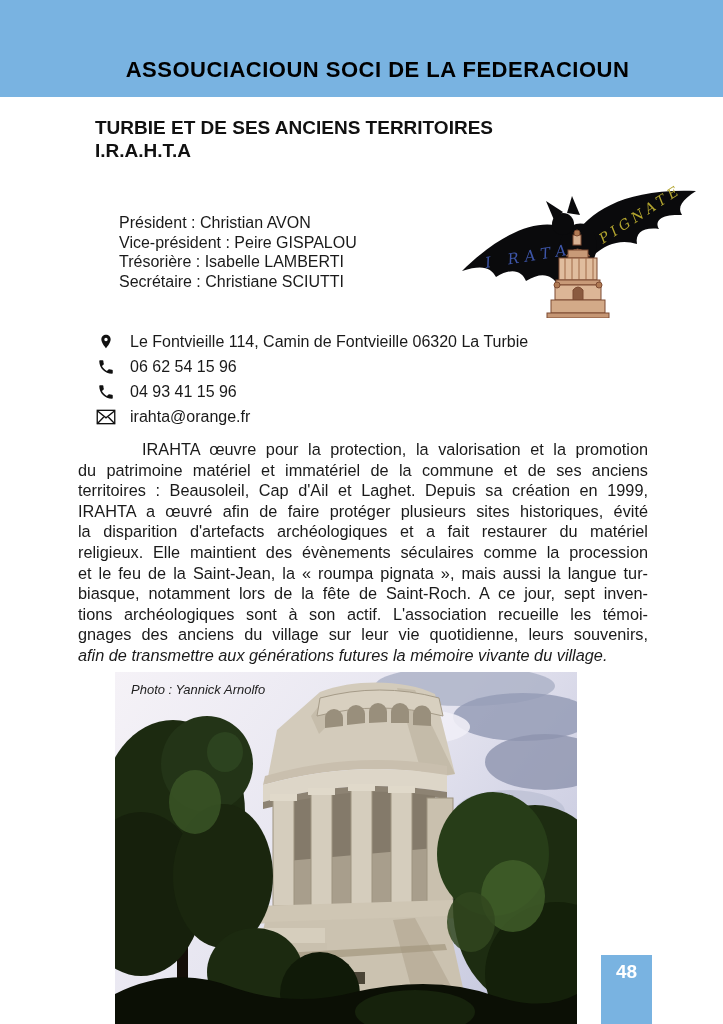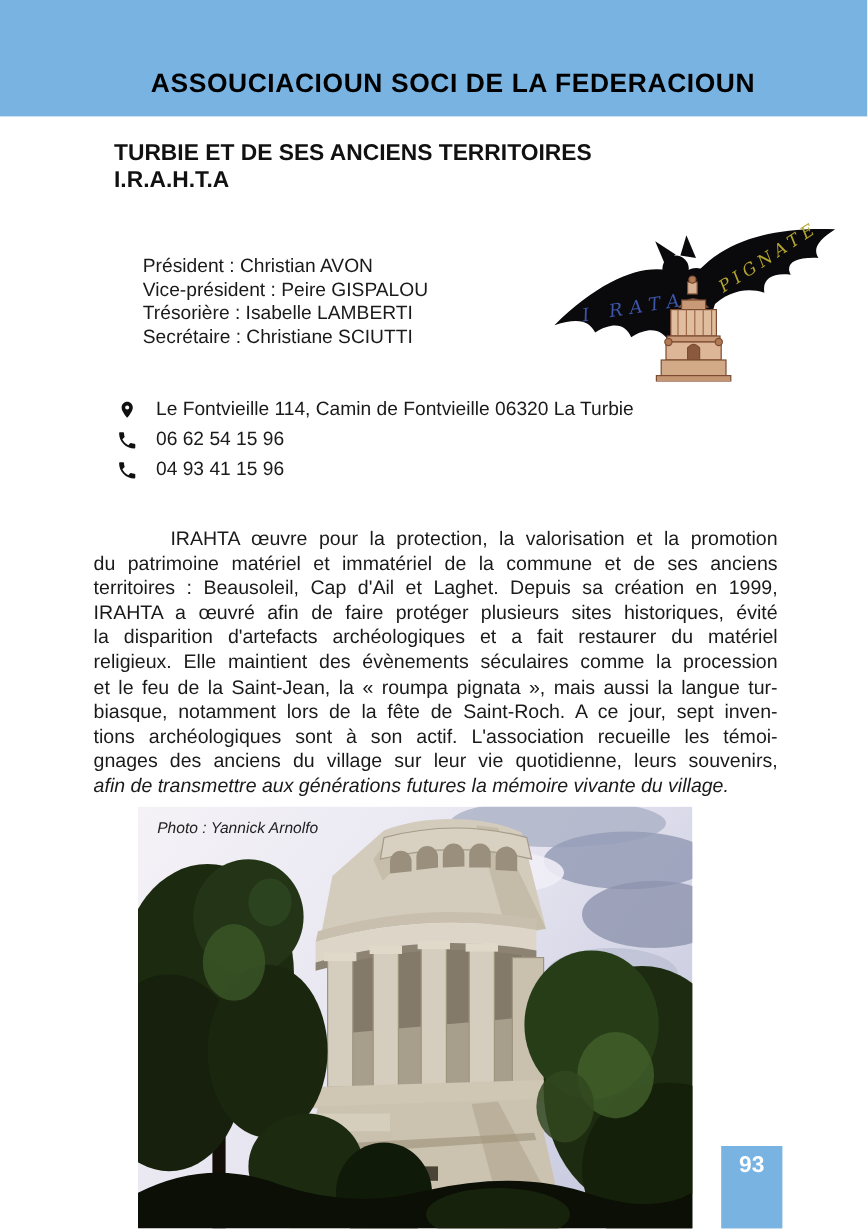--- a/index.html
+++ b/index.html
@@ -120,20 +120,30 @@
       <span class="contact-text">06 62 54 15 96</span>
     </div>
     <div class="contact-row">
       <span class="contact-icon">
         <svg width="18" height="18" viewBox="0 0 24 24">
             <path fill="#111" d="M6.6 10.8c1.4 2.8 3.8 5.2 6.6 6.6l2.2-2.2c.3-.3.7-.4 1-.2 1.1.4 2.3.6 3.6.6.6 0 1 .4 1 1V20c0 .6-.4 1-1 1C10.6 21 3 13.4 3 4c0-.6.4-1 1-1h3.5c.6 0 1 .4 1 1 0 1.3.2 2.5.6 3.6.1.3 0 .7-.2 1l-2.3 2.2z"></path>
           </svg>
       </span>
       <span class="contact-text">04 93 41 15 96</span>
     </div>
+    <div class="contact-row">
+      <span class="contact-icon">
+        <svg width="20" height="16" viewBox="0 0 24 19" fill="none" stroke="#111" stroke-width="1.6">
+          <rect x="1.5" y="1.5" width="21" height="16"></rect>
+          <path d="M1.5 2 L12 10.5 L22.5 2"></path>
+          <path d="M1.5 17.5 L9.3 9.5 M22.5 17.5 L14.7 9.5"></path>
+        </svg>
+      </span>
+      <span class="contact-text">irahta@orange.fr</span>
+    </div>
   </div>
 
   <div class="body-paragraph">
     <div class="para-line first">IRAHTA œuvre pour la protection, la valorisation et la promotion</div>
     <div class="para-line">du patrimoine matériel et immatériel de la commune et de ses anciens</div>
     <div class="para-line">territoires : Beausoleil, Cap d'Ail et Laghet. Depuis sa création en 1999,</div>
     <div class="para-line">IRAHTA a œuvré afin de faire protéger plusieurs sites historiques, évité</div>
     <div class="para-line">la disparition d'artefacts archéologiques et a fait restaurer du matériel</div>
     <div class="para-line">religieux. Elle maintient des évènements séculaires comme la procession</div>
     <div class="para-line">et le feu de la Saint-Jean, la « roumpa pignata », mais aussi la langue tur-</div>
@@ -230,16 +240,16 @@
         <ellipse cx="205" cy="322" rx="40" ry="42" fill="#101a08"></ellipse>
         <path d="M0 322 Q60 292 120 316 Q180 336 240 320 Q320 302 380 324 Q430 340 462 322 L462 352 L0 352 Z" fill="#0b0f05"></path>
         <ellipse cx="300" cy="340" rx="60" ry="22" fill="#16220c"></ellipse>
       </g>
 
       <text x="16" y="22" font-family="Liberation Sans, sans-serif" font-style="italic" font-size="13" fill="#222222">Photo : Yannick Arnolfo</text>
     </svg>
   </div>
 
   <div class="page-number-box">
-    <span class="page-number">93</span>
+    <span class="page-number">48</span>
   </div>
 
 </div>
 
 </body></html>

